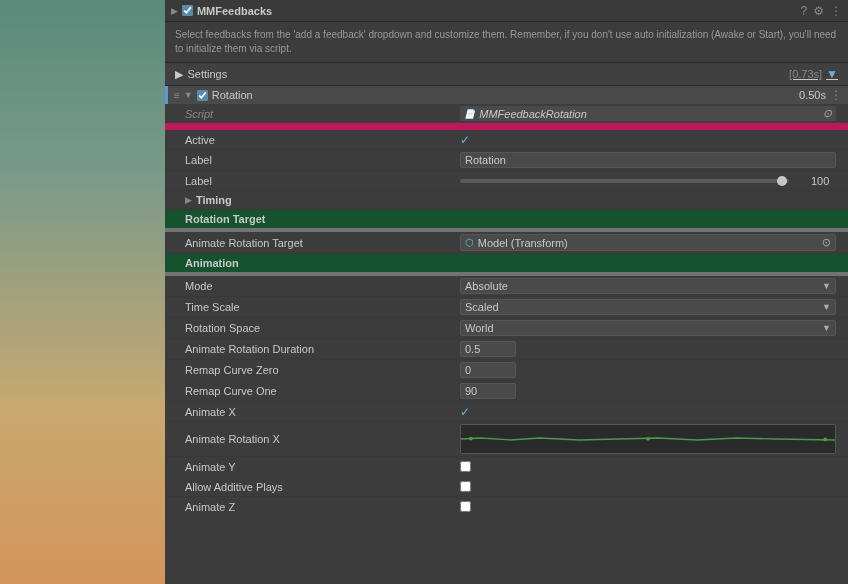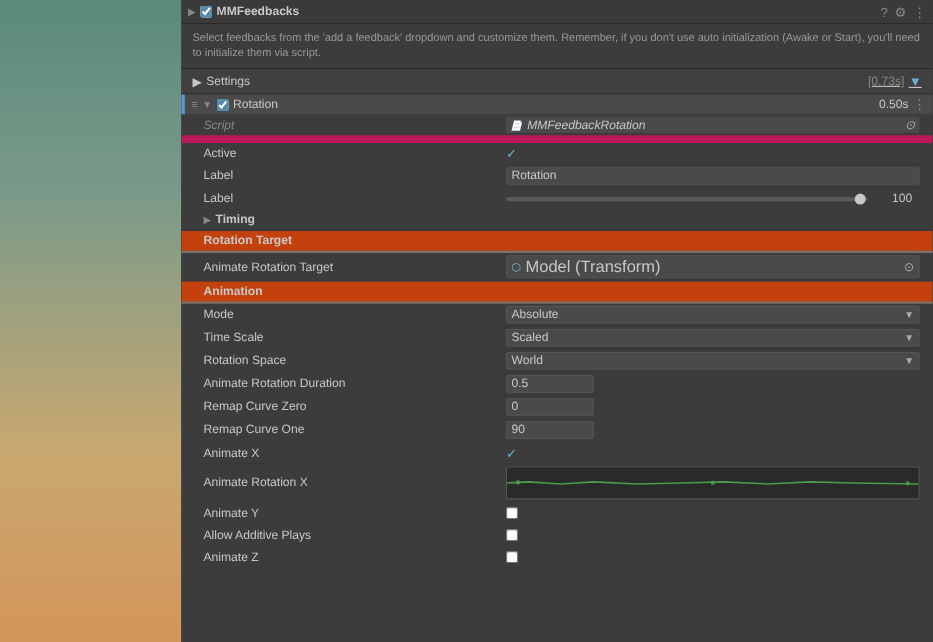--- a/index.html
+++ b/index.html
@@ -331,22 +331,22 @@
       font-size: 11px;
       color: #c8c8c8;
       min-width: 25px;
     }
 
     
     .section-header {
       display: flex;
       align-items: center;
       padding: 3px 12px 3px 20px;
-      background: #c2410c;
-      border-bottom: 2px solid #737373;
+      background: #14532d;
+      border-bottom: 4px solid #737373;
     }
 
     .section-arrow {
       color: #888;
       font-size: 9px;
       margin-right: 4px;
     }
 
     .section-title {
       font-size: 11px;
@@ -399,39 +399,39 @@
       gap: 4px;
     }
 
     .target-icon {
       color: #6ab0d4;
       font-size: 10px;
     }
 
     .target-text {
       flex: 1;
-      font-size: 15px;
+      font-size: 11px;
       color: #c8c8c8;
     }
 
     .target-link {
       color: #aaa;
       font-size: 11px;
     }
 
     
     .number-field {
       background: #4a4a4a;
       border: 1px solid #555;
       color: #c8c8c8;
       font-size: 11px;
       padding: 1px 4px;
       border-radius: 2px;
       outline: none;
-      width: 80px;
+      width: 56px;
     }
 
     
     .check-icon {
       color: #6ab0d4;
       font-size: 12px;
     }
 
     
     .curve-container {

